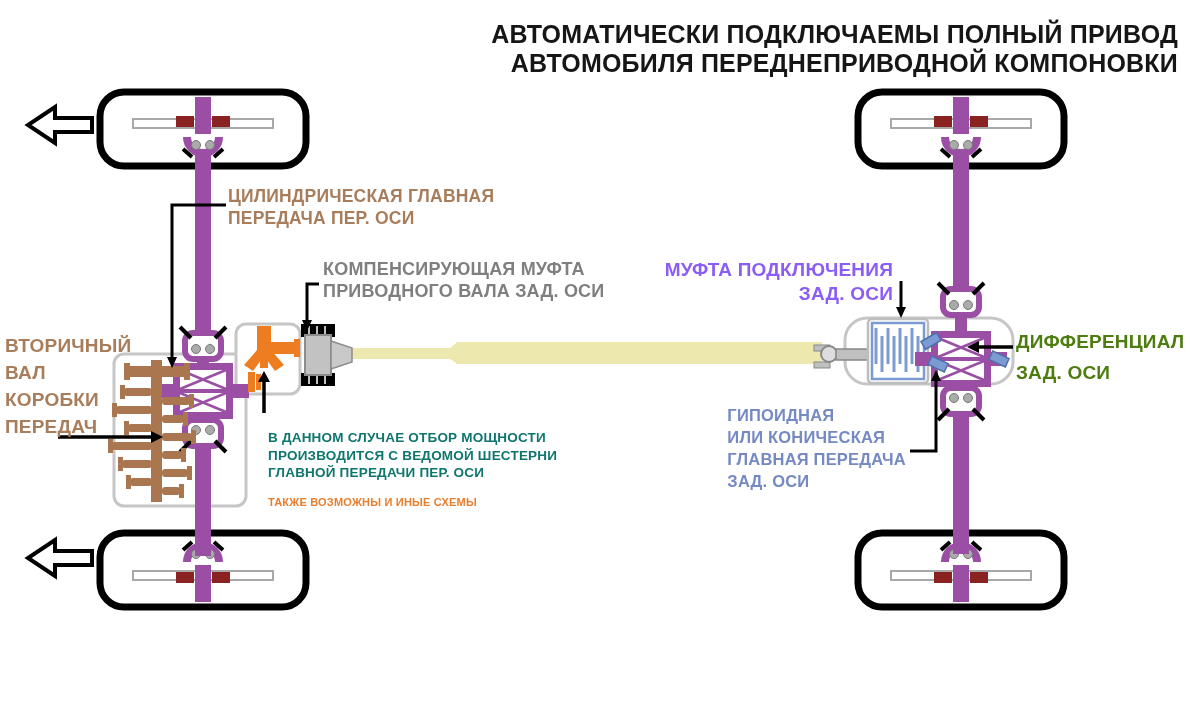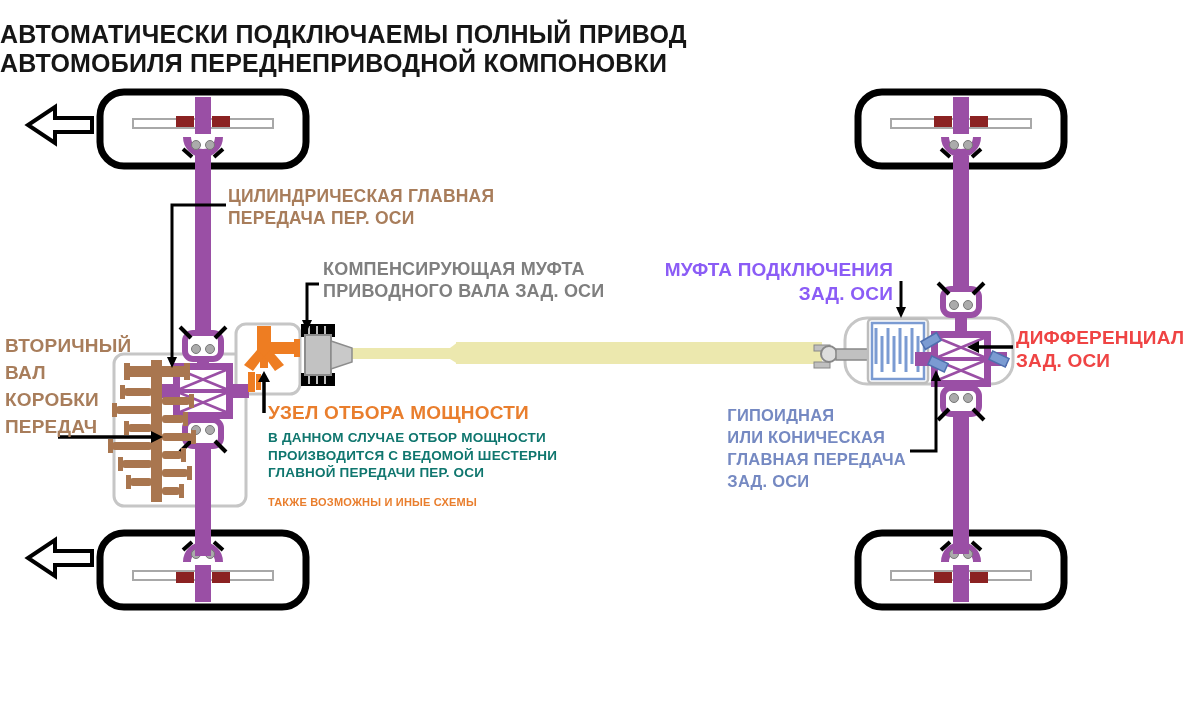--- a/index.html
+++ b/index.html
@@ -1,28 +1,28 @@
 <!DOCTYPE html>
 <html><head>
 <meta charset="utf-8">
 <style>
   html,body{margin:0;padding:0;background:#fff;}
   .stage{position:relative;width:1200px;height:719px;background:#ffffff;overflow:hidden;
          font-family:"Liberation Sans",sans-serif;}
   .stage svg{position:absolute;left:0;top:0;}
   .lbl{position:absolute;font-weight:bold;white-space:pre-line;letter-spacing:.2px;}
-  .lbl-title{left:0;top:20px;width:1178px;text-align:left;font-size:25px;line-height:29px;color:#161616;}
+  .lbl-title{left:0;top:20px;width:1178px;text-align:right;font-size:25px;line-height:29px;color:#161616;}
   .lbl-cyl{left:228px;top:185px;font-size:17.5px;line-height:22px;color:#A87D5B;}
   .lbl-comp{left:323px;top:258px;font-size:18px;line-height:22px;color:#7F7F7F;}
   .lbl-mufta{right:307px;top:258px;font-size:19px;line-height:24px;color:#8b5cf6;text-align:right;}
   .lbl-gearbox{left:5px;top:332px;font-size:19px;line-height:27px;color:#A87D5B;}
   .lbl-pto-title{left:268px;top:402px;font-size:19px;color:#E97E2D;}
   .lbl-pto-note{left:268px;top:429px;font-size:13.5px;line-height:17.5px;color:#0f766e;}
   .lbl-pto-note2{left:268px;top:496px;font-size:11px;color:#E97E2D;}
-  .lbl-diff{left:1016px;top:326px;font-size:19px;line-height:23px;color:#ef4444;}
+  .lbl-diff{left:1016px;top:326px;font-size:19px;line-height:31px;color:#4d7c0f;}
   .lbl-hypoid{right:294px;top:404px;font-size:16.5px;line-height:22px;color:#7589C2;}
 </style>
 </head>
 <body>
 
 <div class="stage">
 
 <svg width="1200" height="719" viewBox="0 0 1200 719">
   <defs>
     <g id="tire">
@@ -265,21 +265,20 @@
 <div class="lbl lbl-comp">КОМПЕНСИРУЮЩАЯ МУФТА
 ПРИВОДНОГО ВАЛА ЗАД. ОСИ</div>
 <div class="lbl lbl-cyl">ЦИЛИНДРИЧЕСКАЯ ГЛАВНАЯ
 ПЕРЕДАЧА ПЕР. ОСИ</div>
 <div class="lbl lbl-mufta">МУФТА ПОДКЛЮЧЕНИЯ
 ЗАД. ОСИ</div>
 <div class="lbl lbl-gearbox">ВТОРИЧНЫЙ
 ВАЛ
 КОРОБКИ
 ПЕРЕДАЧ</div>
-<div class="lbl lbl-pto-title">УЗЕЛ ОТБОРА МОЩНОСТИ</div>
 <div class="lbl lbl-pto-note">В ДАННОМ СЛУЧАЕ  ОТБОР МОЩНОСТИ
 ПРОИЗВОДИТСЯ С ВЕДОМОЙ ШЕСТЕРНИ
 ГЛАВНОЙ ПЕРЕДАЧИ ПЕР. ОСИ</div>
 <div class="lbl lbl-pto-note2">ТАКЖЕ ВОЗМОЖНЫ И ИНЫЕ СХЕМЫ</div>
 <div class="lbl lbl-diff">ДИФФЕРЕНЦИАЛ
 ЗАД. ОСИ</div>
 <div class="lbl lbl-hypoid">ГИПОИДНАЯ
 ИЛИ КОНИЧЕСКАЯ
 ГЛАВНАЯ ПЕРЕДАЧА
 ЗАД. ОСИ</div>

